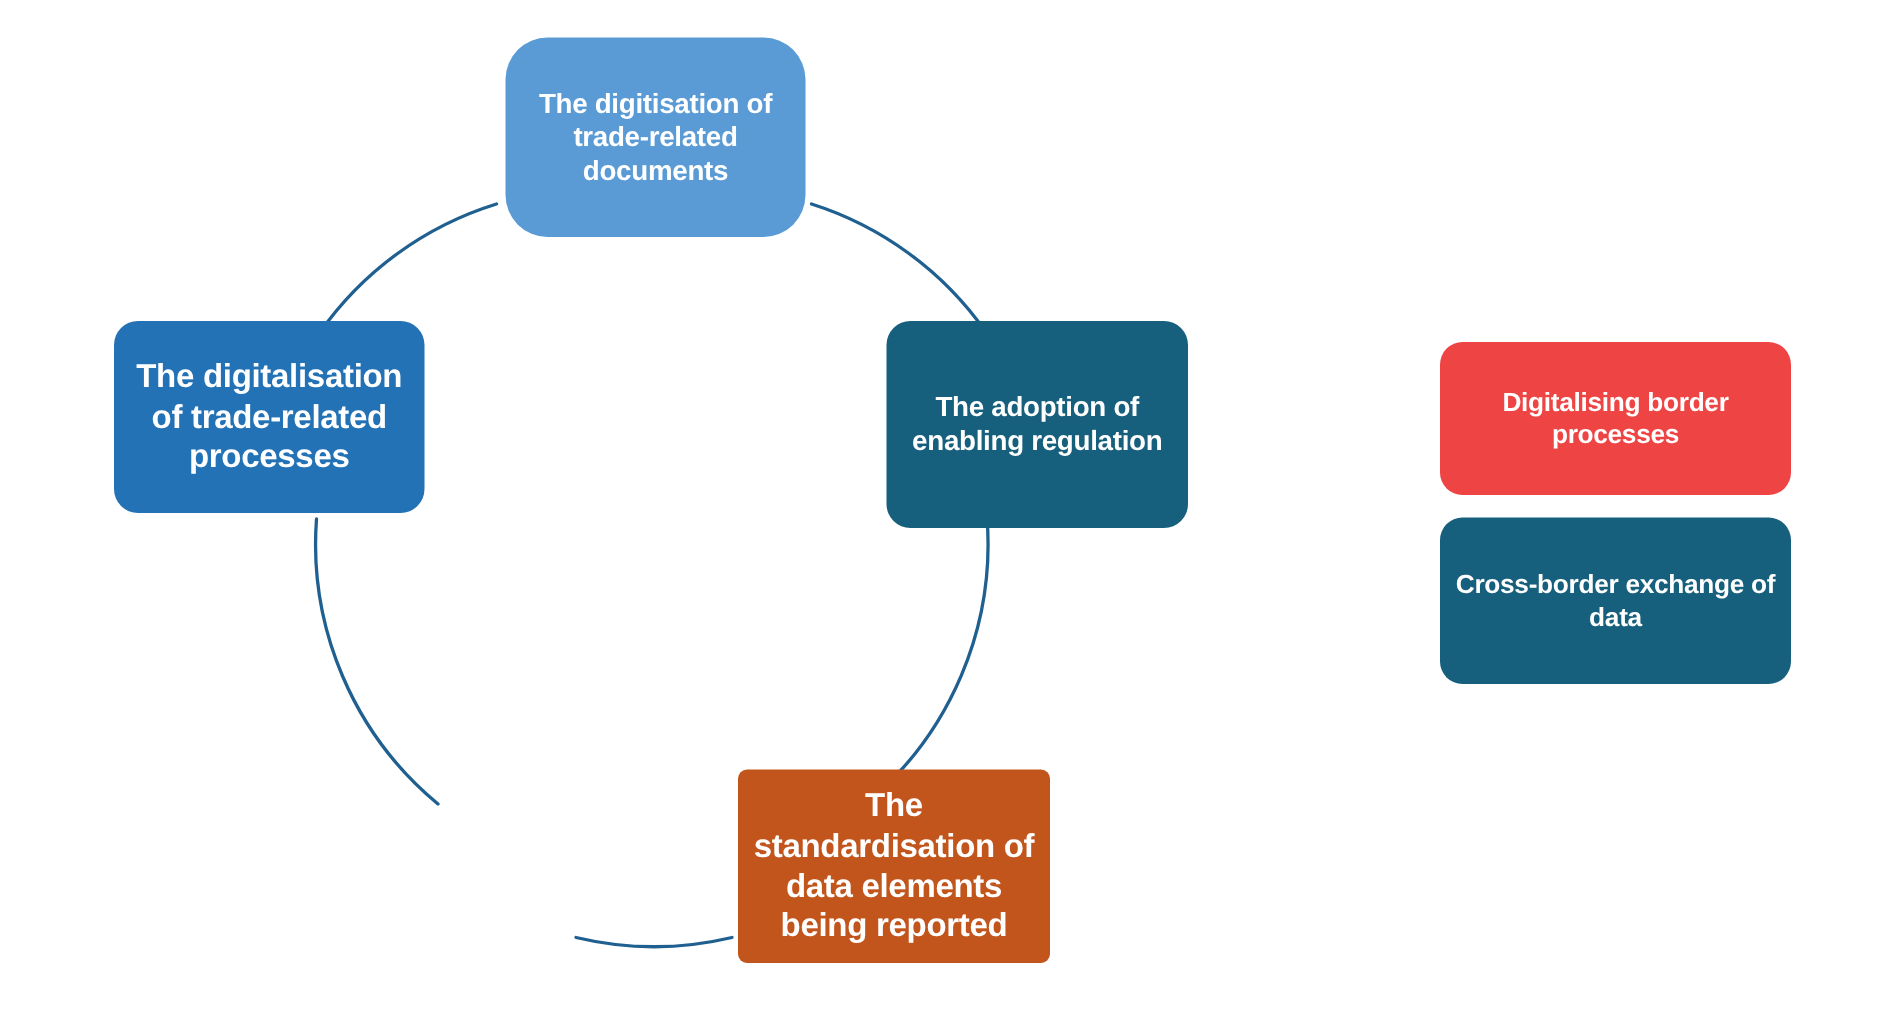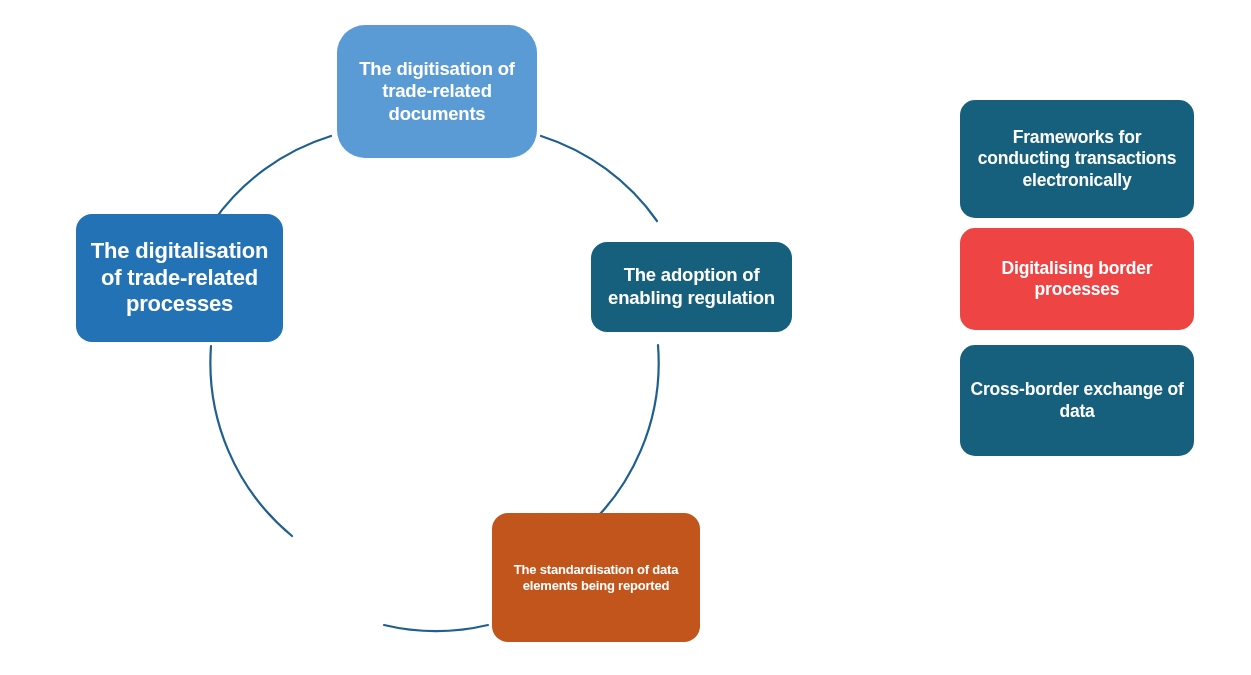--- a/index.html
+++ b/index.html
@@ -45,30 +45,29 @@
   }
   
   .node-top {
     left: 337px;  top: 25px;
     width: 200px; height: 133px;
     font-size: 18.5px;
     border-radius: 28px;
   }
   .node-right {
     left: 591px;  top: 214px;
-    width: 201px; height: 90px;
+    width: 201px; height: 138px;
     font-size: 18.5px;
     border-radius: 16px;
-    margin-top: 28px;
   }
   .node-bottom-right {
     left: 492px;  top: 513px;
     width: 208px; height: 129px;
-    font-size: 13px;
-    border-radius: 16px;
+    font-size: 22px;
+    border-radius: 6px;
   }
   .node-bottom-left {
     left: 176px;  top: 515px;
     width: 204px; height: 128px;
     font-size: 18.5px;
     border-radius: 16px;
   }
   .node-left {
     left: 76px;   top: 214px;
     width: 207px; height: 128px;
@@ -106,19 +105,18 @@
 
   <div class="node node-top" style="background: rgb(91, 155, 213);">The digitisation of trade-related documents</div>
 
   <div class="node node-right" style="background: rgb(23, 96, 125);">The adoption of enabling regulation</div>
 
   <div class="node node-bottom-right" style="background: rgb(193, 85, 28);">The standardisation of data elements being reported</div>
 
 
   <div class="node node-left" style="background: rgb(35, 114, 181);">The digitalisation of trade-related processes</div>
 
-  <div class="node side-node side-0" style="background: rgb(23, 96, 125);">Frameworks for conducting transactions electronically</div>
 
   <div class="node side-node side-1" style="background: #ef4444;">Digitalising border processes</div>
 
   <div class="node side-node side-2" style="background: rgb(23, 96, 125);">Cross-border exchange of data</div>
 
 </div>
 
 </body></html>

